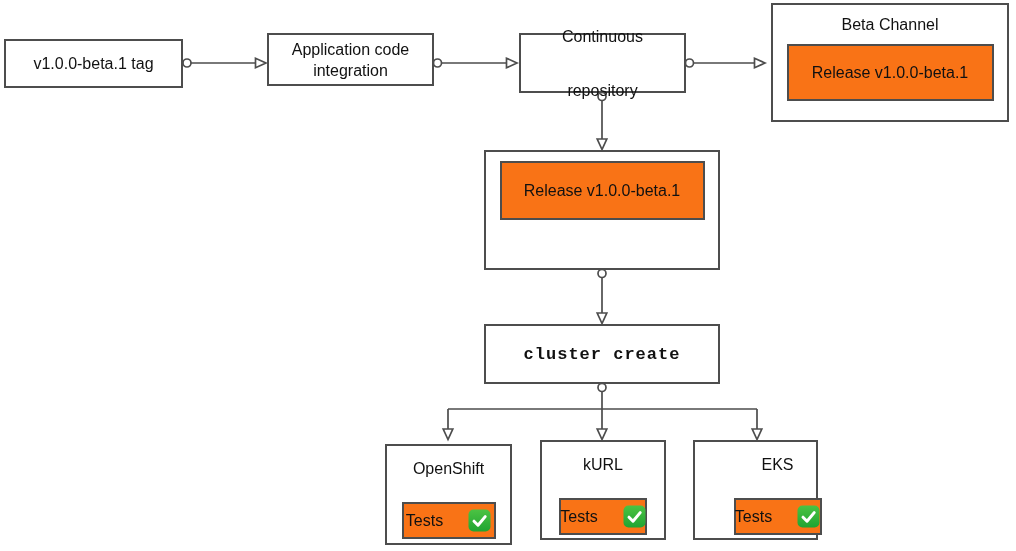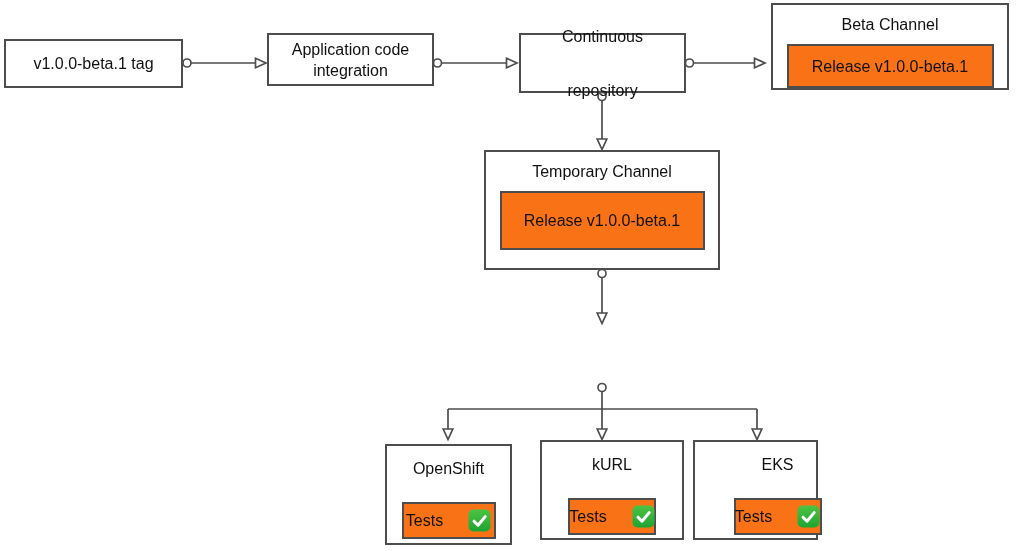--- a/index.html
+++ b/index.html
@@ -108,55 +108,57 @@
   <div class="box" style="left:267px; top:33px; width:167px; height:53px; flex-direction:column;">
     <span>Application code</span>
     <span>integration</span>
   </div>
 
   <div class="box" style="left:519px; top:33px; width:167px; height:60px; flex-direction:column;gap:33px;">
     <span>Continuous</span>
     <span>repository</span>
   </div>
 
-  <div class="box group" style="left:771px; top:3px; width:238px; height:87px;">
+  <div class="box group" style="left:771px; top:3px; width:238px; height:119px;">
     <span class="title">Beta Channel</span>
     <div class="inner" style="width:207px; height:57px;">
       <span>Release v1.0.0-beta.1</span>
     </div>
   </div>
 
   <div class="box group" style="left:484px; top:150px; width:236px; height:120px;">
-    <span class="title">Temporary Channel</span>
     <div class="inner" style="width:205px; height:59px;">
       <span>Release v1.0.0-beta.1</span>
     </div>
   </div>
 
+  <div class="box" style="left:484px; top:324px; width:236px; height:60px;">
+    <span class="mono">cluster create</span>
+  </div>
 
   <div class="box group cluster" style="left:385px; top:444px; width:127px; height:101px;">
     <span class="title">OpenShift</span>
     <div class="inner" style="width:94px; height:37px;">
       <span>Tests</span>
       <span class="check-icon">
         <svg width="23" height="23" viewBox="0 0 23 23">
           <defs>
               <linearGradient id="cg0" x1="0" y1="0" x2="0" y2="1">
             <stop offset="0" stop-color="#4cc343"></stop>
                 <stop offset="1" stop-color="#1fa432"></stop>
           </linearGradient>
             </defs>
           <rect x="0.5" y="0.5" width="22" height="22" rx="5" fill="url(#cg0)"></rect>
           <path d="M6 12.2 L10 16.2 L17.2 7.6" fill="none" stroke="#ffffff" stroke-width="3" stroke-linecap="round" stroke-linejoin="round"></path>
         </svg>
       </span>
     </div>
   </div>
 
-  <div class="box group cluster" style="left:540px; top:440px; width:144px; height:100px;">
+  <div class="box group cluster" style="left:540px; top:440px; width:126px; height:100px;">
     <span class="title">kURL</span>
     <div class="inner" style="width:88px; height:37px;">
       <span>Tests</span>
       <span class="check-icon">
         <svg width="23" height="23" viewBox="0 0 23 23">
           <defs>
               <linearGradient id="cg1" x1="0" y1="0" x2="0" y2="1">
             <stop offset="0" stop-color="#4cc343"></stop>
                 <stop offset="1" stop-color="#1fa432"></stop>
           </linearGradient>

